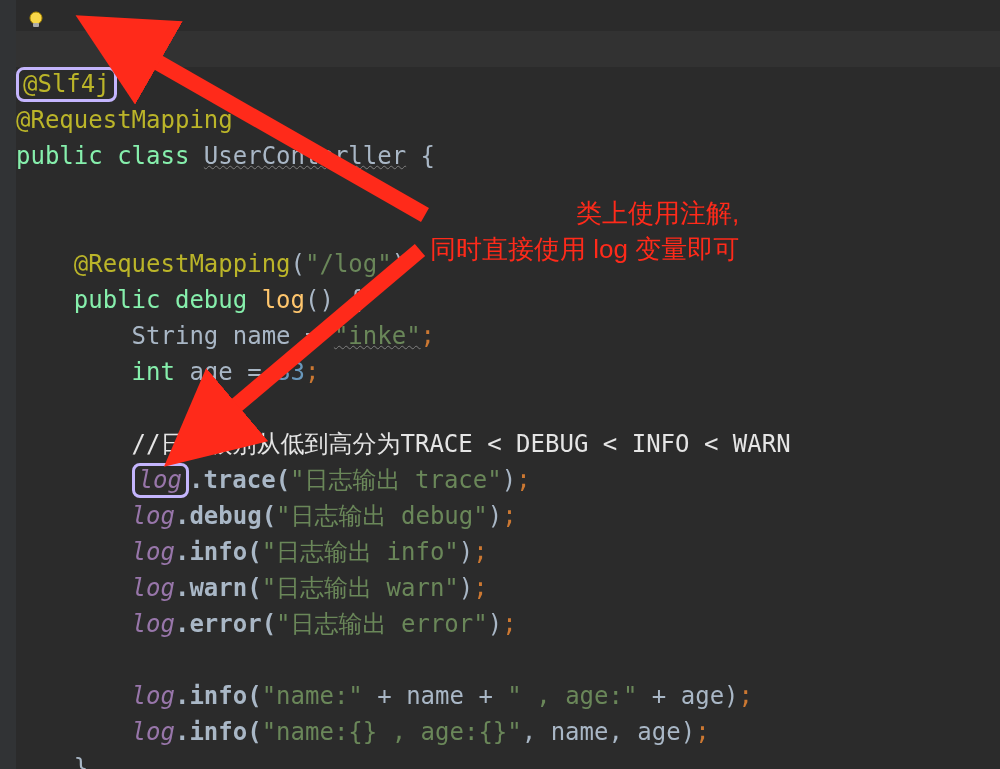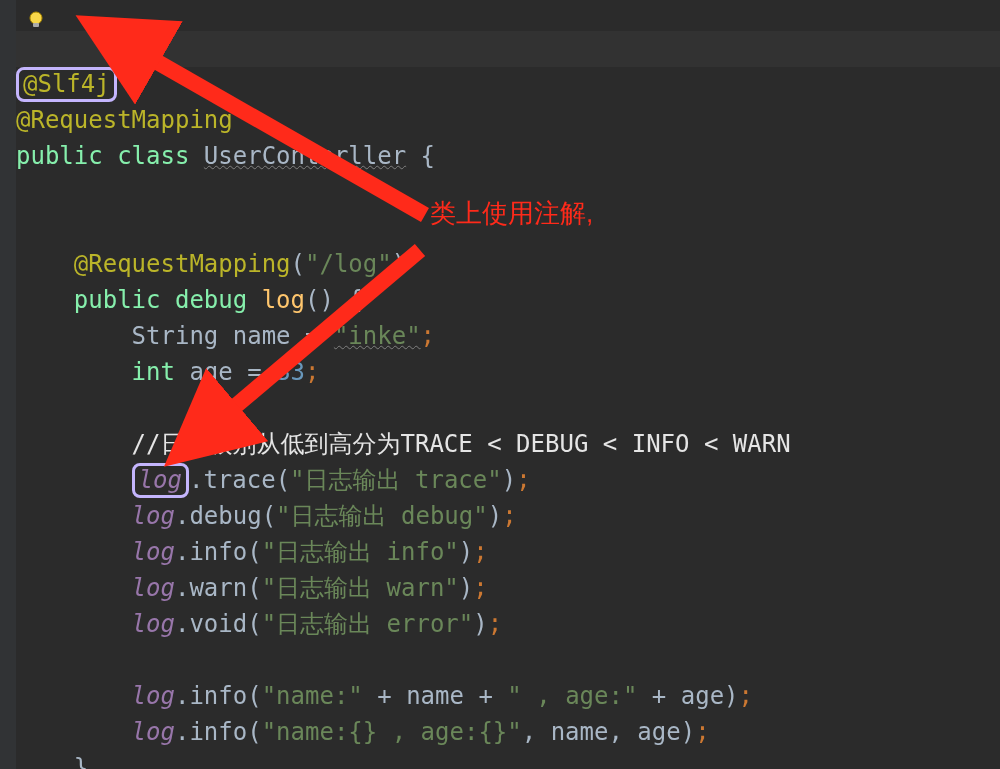--- a/index.html
+++ b/index.html
@@ -44,21 +44,21 @@
       white-space: pre;
     }
     .kw { color: #86efac; }
     .anno { color: #bbb529; }
     .str { color: #6a8759; }
     .num { color: #6897bb; }
     .comment { color: #e5e5e5; }
     .ident { color: #a9b7c6; }
     .method-decl { color: #ffc66d; }
     .italic-var { font-style: italic; color: #9876aa; }
-    .dot { color: #a9b7c6; }
+    .dot { color: #a9b7c6; font-weight: bold; }
     .paren { color: #a9b7c6; }
     .semi { color: #cc7832; }
     .underline-wavy {
       text-decoration: underline wavy #808080;
       text-decoration-thickness: 1px;
     }
     .box-red {
       border: 3px solid #c4b5fd;
       border-radius: 8px;
       padding: 0 4px;
@@ -101,29 +101,30 @@
     <span class="anno">@RequestMapping</span><span class="paren">(</span><span class="str">"/log"</span><span class="paren">)</span>
     <span class="kw">public</span> <span class="kw">debug</span> <span class="method-decl">log</span><span class="paren">() {</span>
         <span class="ident">String</span> <span class="ident">name</span><span class="ident"> = </span><span class="str underline-wavy">"inke"</span><span class="semi">;</span>
         <span class="kw">int</span> <span class="ident">age</span><span class="ident"> = </span><span class="num">33</span><span class="semi">;</span>
 
         <span class="comment">//日志级别从低到高分为TRACE &lt; DEBUG &lt; INFO &lt; WARN</span>
         <span class="box-red"><span class="italic-var">log</span></span><span class="dot">.trace(</span><span class="str">"日志输出 trace"</span><span class="paren">)</span><span class="semi">;</span>
         <span class="italic-var">log</span><span class="dot">.debug(</span><span class="str">"日志输出 debug"</span><span class="paren">)</span><span class="semi">;</span>
         <span class="italic-var">log</span><span class="dot">.info(</span><span class="str">"日志输出 info"</span><span class="paren">)</span><span class="semi">;</span>
         <span class="italic-var">log</span><span class="dot">.warn(</span><span class="str">"日志输出 warn"</span><span class="paren">)</span><span class="semi">;</span>
-        <span class="italic-var">log</span><span class="dot">.void(</span><span class="str">"日志输出 error"</span><span class="paren">)</span><span class="semi">;</span>
+        <span class="italic-var">log</span><span class="dot">.error(</span><span class="str">"日志输出 error"</span><span class="paren">)</span><span class="semi">;</span>
 
         <span class="italic-var">log</span><span class="dot">.info(</span><span class="str">"name:"</span><span class="ident"> + </span><span class="ident">name</span><span class="ident"> + </span><span class="str">" , age:"</span><span class="ident"> + </span><span class="ident">age</span><span class="paren">)</span><span class="semi">;</span>
         <span class="italic-var">log</span><span class="dot">.info(</span><span class="str">"name:{} , age:{}"</span><span class="ident">, </span><span class="ident">name</span><span class="ident">, </span><span class="ident">age</span><span class="paren">)</span><span class="semi">;</span>
     <span class="ident">}</span>
 </div>
 
 <div class="annotation-text" style="left:430px; top:195px;">
   <div>类上使用注解,</div>
+  <div>同时直接使用 log 变量即可</div>
 </div>
 
 <svg class="arrow-svg" style="left:0; top:0;" width="1000" height="769">
   <defs>
     <marker id="arrowhead" markerWidth="6" markerHeight="6" refX="1" refY="3" orient="auto">
       <polygon points="0 0, 6 3, 0 6" fill="#ff2a1a"></polygon>
     </marker>
   </defs>
 
   <line x1="425" y1="215" x2="145" y2="55" stroke="#ff2a1a" stroke-width="16" marker-end="url(#arrowhead)"></line>

